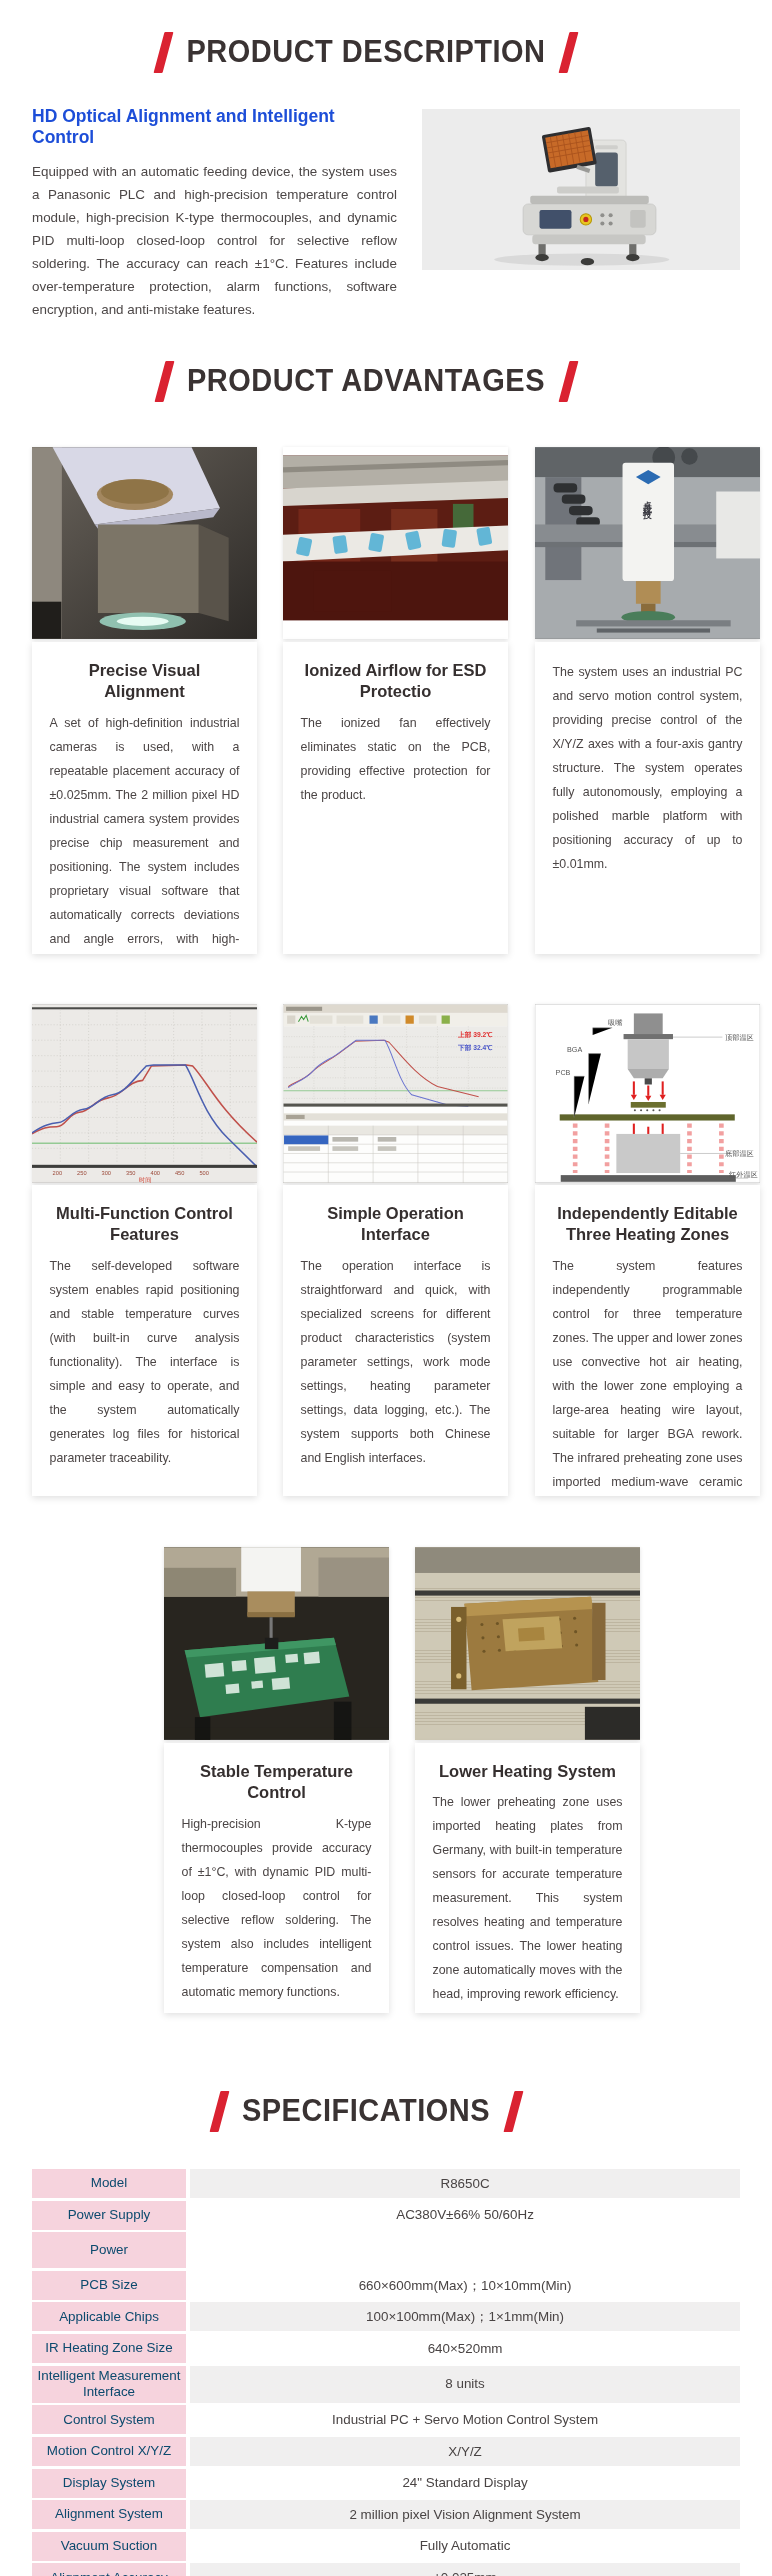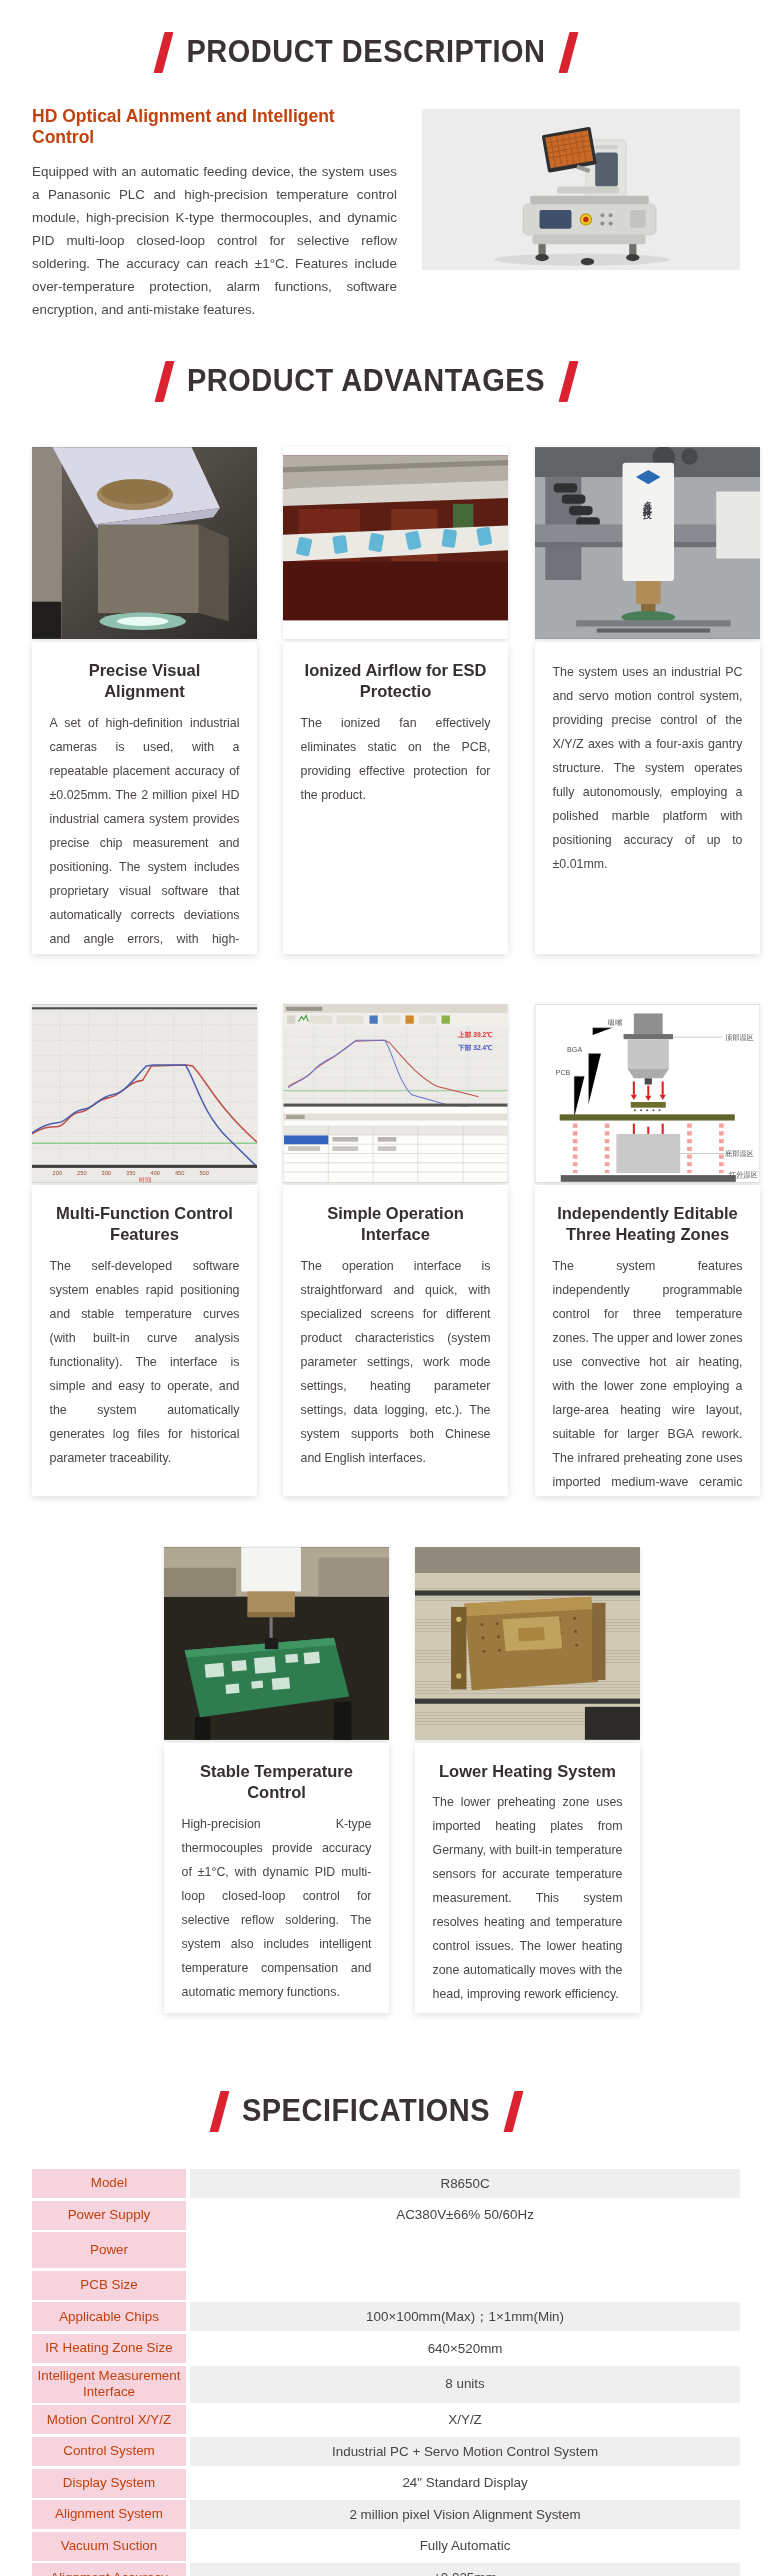--- a/index.html
+++ b/index.html
@@ -6,41 +6,41 @@
   #canvas{position:relative;width:773px;height:2777px;background:#ffffff;
           font-family:"Liberation Sans",sans-serif;color:#4c4747;overflow:hidden;}
   
   .sechead{position:absolute;left:0;width:732px;display:flex;align-items:center;
            justify-content:center;gap:18.5px;}
   .sechead h1{margin:0;font-size:29px;font-weight:800;color:#3a3333;letter-spacing:0.5px;
               transform:scaleY(1.05);}
   .slash{width:8.8px;height:41px;background:#da2231;transform:skewX(-15deg);border-radius:1px;}
   
   .desc-text{position:absolute;left:32px;top:106px;width:365px;}
-  .desc-text h2{margin:0 0 12.4px 0;font-size:17.5px;font-weight:700;color:#c2410c;}
+  .desc-text h2{margin:0 0 12.4px 0;font-size:17.5px;font-weight:700;color:#1d4ed8;}
   .desc-text p{margin:0;font-size:13.4px;line-height:23px;text-align:justify;color:#4c4747;}
   .desc-img{position:absolute;left:422px;top:109px;width:318px;height:161px;background:#ececec;}
   
   .photo{position:absolute;width:225px;overflow:hidden;background:#777;
          box-shadow:0 1px 4.1px rgba(0,0,0,.12);}
   .panel{position:absolute;width:225px;background:#fff;box-sizing:border-box;
          padding:17.5px 17.5px 10.3px 17.5px;box-shadow:0 1.5px 7.2px rgba(0,0,0,.13);overflow:hidden;}
   .panel h3{margin:0 0 8.2px 0;font-size:16.5px;line-height:21.6px;font-weight:700;
             color:#352f2f;text-align:center;}
   .panel p{margin:0;font-size:12.4px;line-height:24px;text-align:justify;color:#4b4545;}
   .r1photo{top:447px;height:192px;} .r1panel{top:642px;height:312px;}
   .r2photo{top:1004px;height:179px;} .r2panel{top:1185px;height:311px;}
   .r3photo{top:1547px;height:193px;} .r3panel{top:1743px;height:270px;}
   .white-photo{background:#fff;}
   
   #spec{position:absolute;left:32px;top:2169px;width:708px;}
   .srow{display:flex;margin-bottom:2.6px;min-height:29px;}
   .srow.tall{min-height:36px;}
   .slabel{width:154px;background:#f6d3dd;display:flex;align-items:center;justify-content:center;
-          text-align:center;font-size:13.4px;color:#c2410c;line-height:16.5px;padding:2.1px 5.2px;
+          text-align:center;font-size:13.4px;color:#0c4a6e;line-height:16.5px;padding:2.1px 5.2px;
           box-sizing:border-box;}
   .sval{flex:1;margin-left:4.1px;display:flex;align-items:center;justify-content:center;
         text-align:center;font-size:13.4px;color:#494444;line-height:17.5px;padding:2.1px 13.4px;
         box-sizing:border-box;}
   .srow:nth-child(odd) .sval{background:#f0efef;} .srow:nth-child(even) .sval{background:#ffffff;}
   
   .abs{position:absolute;} svg{display:block;}
   .cn-vert{writing-mode:vertical-rl;letter-spacing:3.1px;font-size:8.8px;color:#3c3c44;font-weight:700;}
   .diag-label{position:absolute;font-size:7.2px;color:#555;white-space:nowrap;}
   .chart-ticks{position:absolute;font-size:5.7px;color:#9b4a3a;word-spacing:13.4px;white-space:nowrap;}
@@ -413,42 +413,43 @@
       </div>
     <div class="srow">
         <div class="slabel">Power Supply</div>
         <div class="sval">AC380V±66% 50/60Hz</div>
       </div>
     <div class="srow tall">
         <div class="slabel">Power</div>
       </div>
     <div class="srow">
         <div class="slabel">PCB Size</div>
+        <div class="sval">660×600mm(Max)；10×10mm(Min)</div>
       </div>
     <div class="srow">
         <div class="slabel">Applicable Chips</div>
         <div class="sval">100×100mm(Max)；1×1mm(Min)</div>
       </div>
     <div class="srow">
         <div class="slabel">IR Heating Zone Size</div>
         <div class="sval">640×520mm</div>
       </div>
     <div class="srow tall">
         <div class="slabel">Intelligent Measurement Interface</div>
         <div class="sval">8 units</div>
       </div>
     <div class="srow">
+        <div class="slabel">Control System</div>
+        <div class="sval">Industrial PC + Servo Motion Control System</div>
+      </div>
+    <div class="srow">
         <div class="slabel">Motion Control X/Y/Z</div>
         <div class="sval">X/Y/Z</div>
       </div>
     <div class="srow">
-        <div class="slabel">Control System</div>
-        <div class="sval">Industrial PC + Servo Motion Control System</div>
-      </div>
-    <div class="srow">
         <div class="slabel">Display System</div>
         <div class="sval">24" Standard Display</div>
       </div>
     <div class="srow">
         <div class="slabel">Alignment System</div>
         <div class="sval">2 million pixel Vision Alignment System</div>
       </div>
     <div class="srow">
         <div class="slabel">Vacuum Suction</div>
         <div class="sval">Fully Automatic</div>

